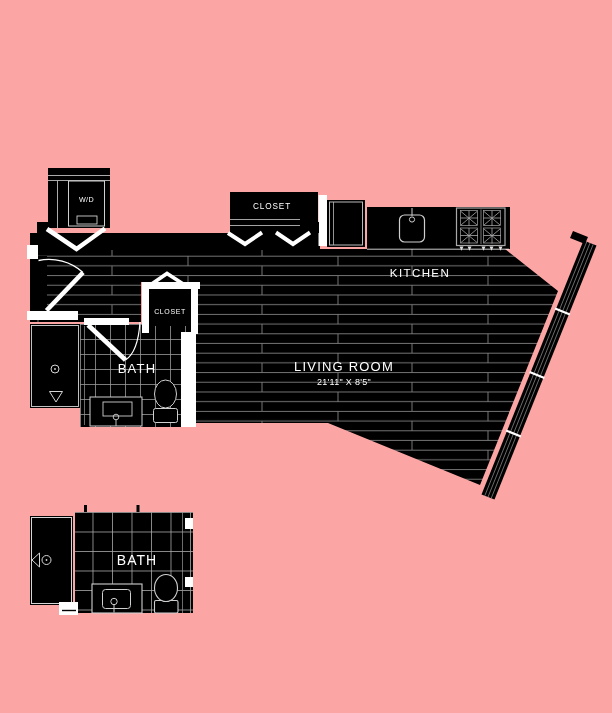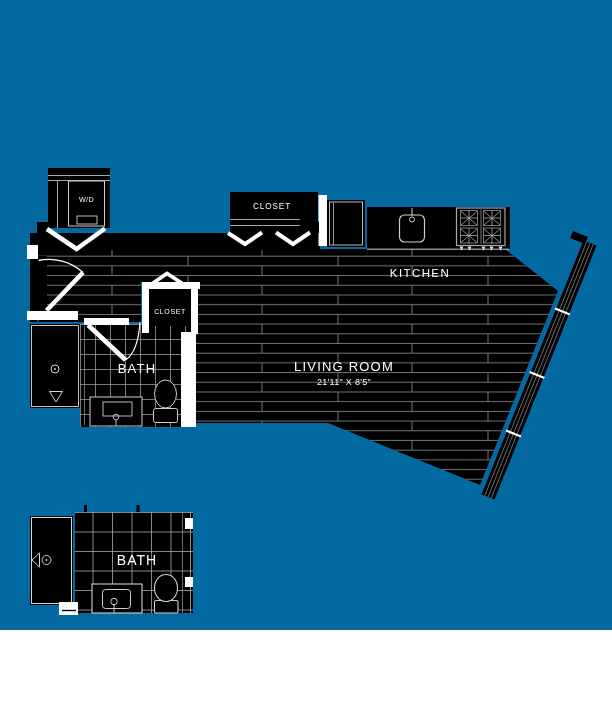--- a/index.html
+++ b/index.html
@@ -1,16 +1,16 @@
 <!DOCTYPE html>
 <html><head>
 <meta charset="utf-8">
 <style>
   html,body{margin:0;padding:0;background:#ffffff;}
-  .stage{position:relative;width:612px;height:630px;background:#0369a1;overflow:hidden;}
+  .stage{position:relative;width:612px;height:713px;background:#fca5a5;overflow:hidden;}
   svg{display:block;}
   text{font-family:"Liberation Sans", sans-serif;fill:#ffffff;}
   .lbl-sm{font-size:7.2px;letter-spacing:.4px;}
   .lbl-closet{font-size:8.2px;letter-spacing:.9px;}
   .lbl-closet2{font-size:7px;letter-spacing:.6px;}
   .lbl-room{font-size:13px;letter-spacing:1.2px;}
   .lbl-kitchen{font-size:11.5px;letter-spacing:1.4px;}
   .lbl-dim{font-size:9px;letter-spacing:.3px;}
   .lbl-bath2{font-size:14px;letter-spacing:1px;}
 </style>

